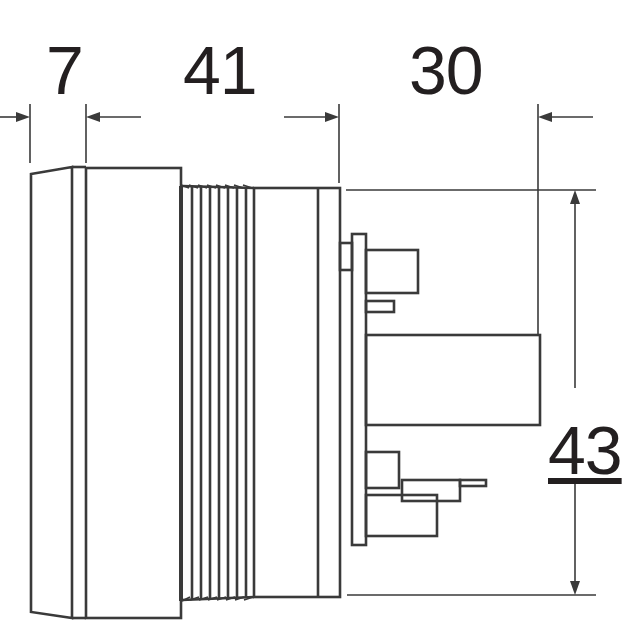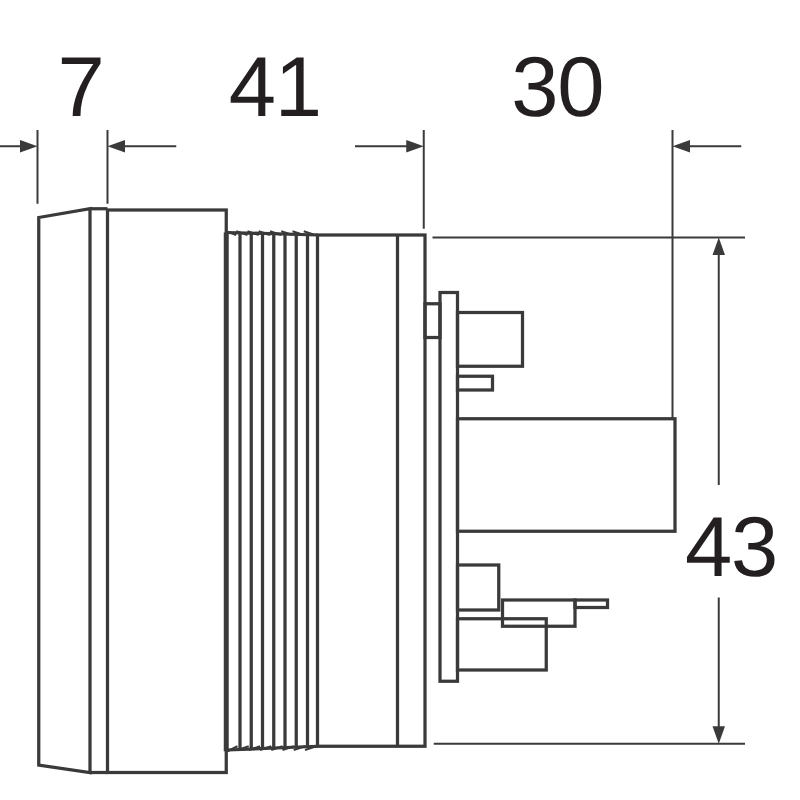--- a/index.html
+++ b/index.html
@@ -96,13 +96,13 @@
     <line class="thin" x1="575" y1="196" x2="575" y2="388"></line>
     <polygon class="arrow" points="575,190 570,204 580,204"></polygon>
     <line class="thin" x1="575" y1="478" x2="575" y2="589"></line>
     <polygon class="arrow" points="575,595 570,581 580,581"></polygon>
   </g>
 </svg>
 
 <div class="dim-label" style="left:46px; top:36px;">7</div>
 <div class="dim-label" style="left:183px; top:36px;">41</div>
 <div class="dim-label" style="left:389px; top:36px;margin-left:20px;">30</div>
-<div class="dim-label" style="left:548px; top:404px;">43</div>
+<div class="dim-label" style="left:548px; top:416px;text-decoration:underline;">43</div>
 
 </body></html>

